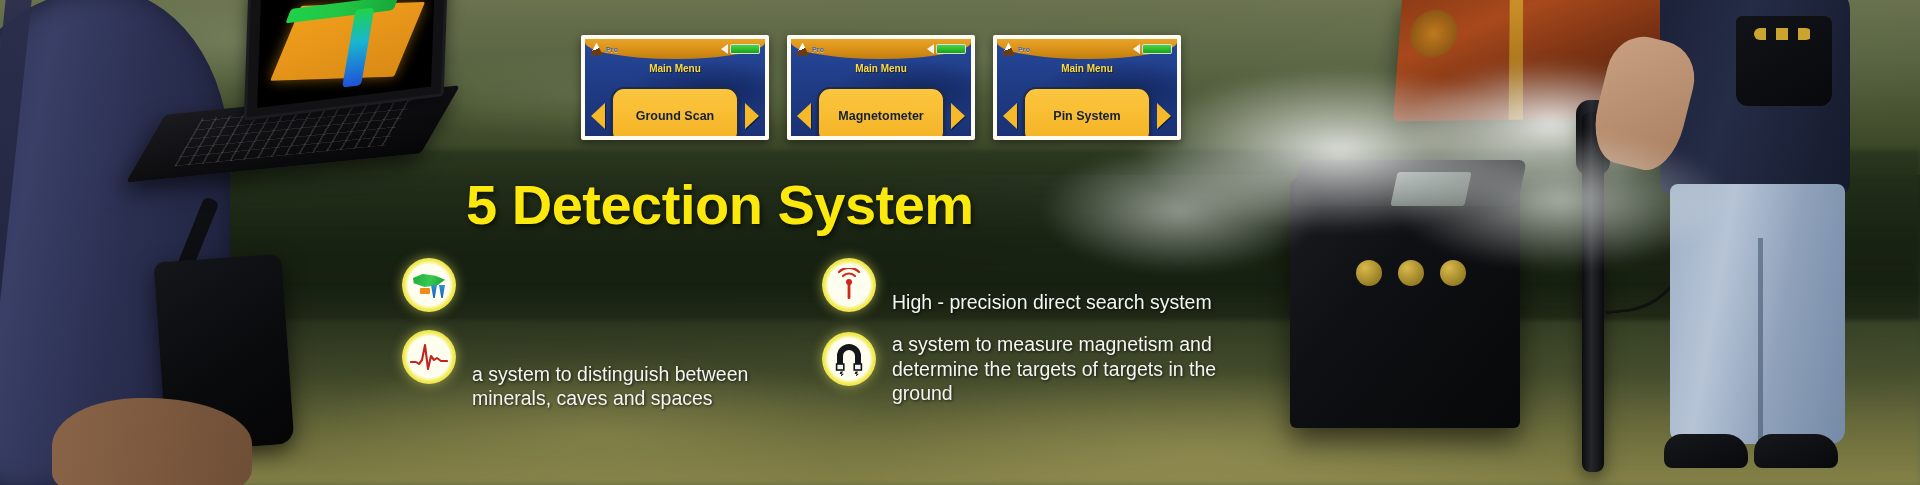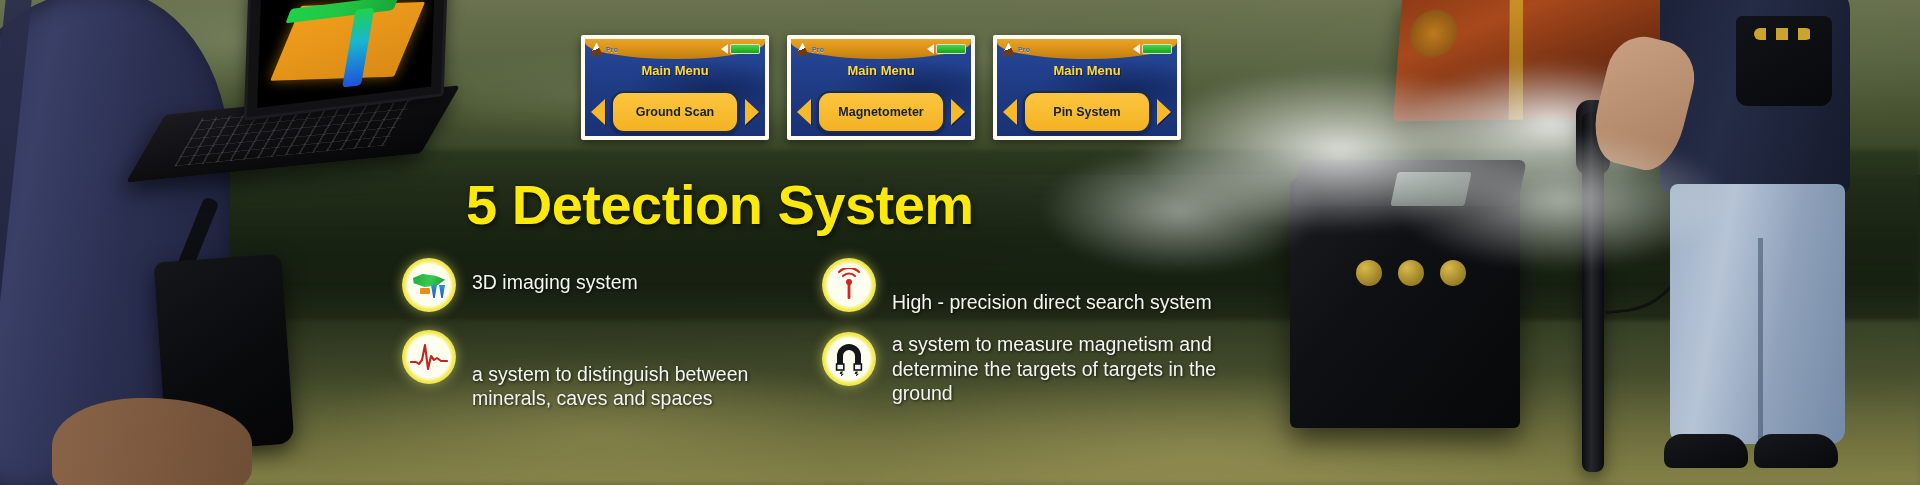--- a/index.html
+++ b/index.html
@@ -251,36 +251,36 @@
     width:0; height:0; border-style:solid; border-width:5px 7px 5px 0;
     border-color:transparent #f2f2ee transparent transparent;
   }
   .batt{
     width:30px; height:10px; background:#dcdcd2; border-radius:2px;
     padding:1px; display:flex; align-items:center;
   }
   .batt-fill{ width:100%; height:100%; background:linear-gradient(180deg,#4bd44b,#16a316); border-radius:1px; }
   .panel-title{
     position:relative; text-align:center; margin-top:4px;
-    color:#ffd93d; font-weight:bold; font-size:13px;
+    color:#ffd93d; font-weight:bold; font-size:10px;
     text-shadow:1px 1px 0 #10213f;
   }
   .panel-row{
     position:relative; display:flex; align-items:center; justify-content:center;
     gap:6px; margin-top:13px; padding:0 6px;
   }
   .arrow-l,.arrow-r{
     width:0; height:0; border-style:solid; flex:0 0 auto;
     filter:drop-shadow(1px 1px 0 rgba(12,22,48,.8));
   }
   .arrow-l{ border-width:13px 14px 13px 0; border-color:transparent #f6b929 transparent transparent; }
   .arrow-r{ border-width:13px 0 13px 14px; border-color:transparent transparent transparent #f6b929; }
   .pill{
     flex:1 1 auto; text-align:center; background:linear-gradient(180deg,#fcc63f,#f4b223);
-    border:2px solid #1b2c4e; border-radius:13px; padding:12px 4px;
+    border:2px solid #1b2c4e; border-radius:13px; padding:20px 4px;
     color:#14203a; font-weight:bold; font-size:12.5px; white-space:nowrap;
     box-shadow:0 2px 3px rgba(0,0,0,.35);
   }
 
   
   .headline{
     position:absolute; left:466px; top:172px;
     font-size:56px; font-weight:bold; color:#fbe90d; letter-spacing:-.5px;
     text-shadow:2px 3px 5px rgba(0,0,0,.55), 0 0 2px rgba(0,0,0,.5);
     white-space:nowrap;
@@ -457,21 +457,20 @@
 
     <div class="feat">
       <span class="ficon">
         <span class="ico-3d">
           <span class="t"></span>
             <span class="o"></span>
           <span class="b1"></span>
             <span class="b2"></span>
         </span>
       </span>
-      <span class="ftext">3D imaging system</span>
     </div>
 
     <div class="feat">
       <span class="ficon">
         <svg class="ico-pulse" viewBox="0 0 38 30" aria-hidden="true">
           <polyline points="1,20 6,20 9,22 12,18 15,3 18,27 21,14 24,18 27,16 31,19 37,19" fill="none" stroke="#c0261f" stroke-width="2.1" stroke-linejoin="round" stroke-linecap="round"></polyline>
         </svg>
       </span>
       <span class="ftext two">a system to distinguish between minerals, caves and spaces</span>
     </div>

